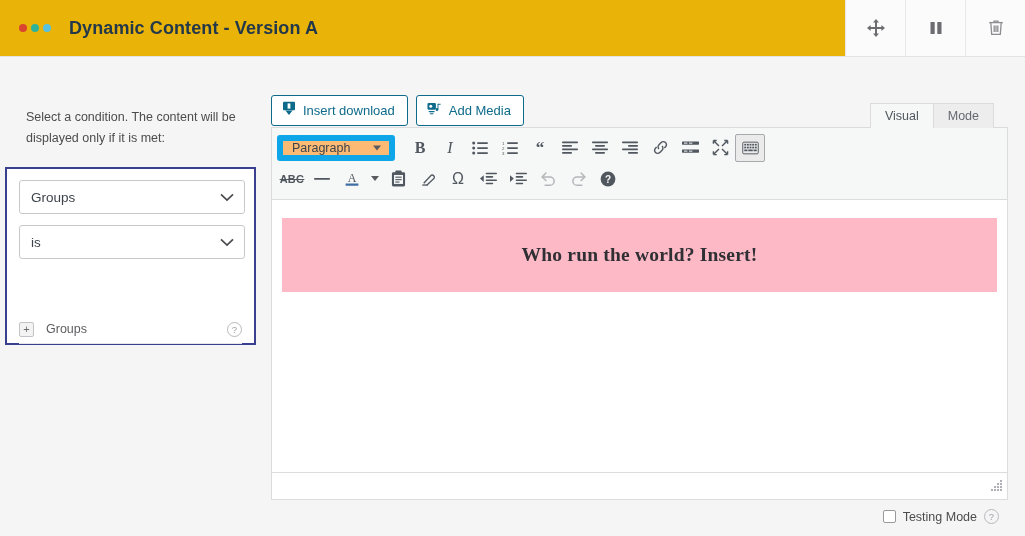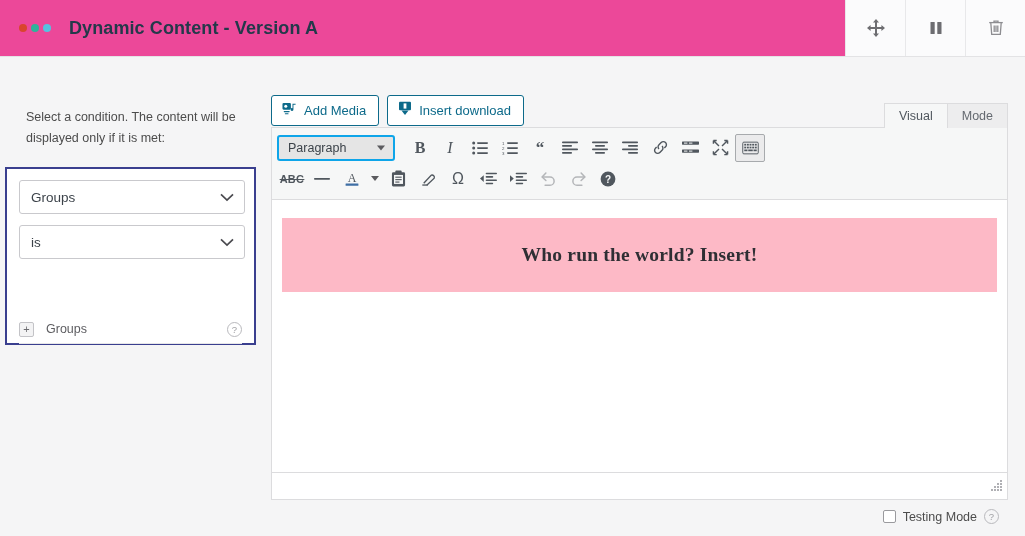--- a/index.html
+++ b/index.html
@@ -21,21 +21,21 @@
     width: 1025px;
     height: 536px;
     background: #f5f5f6;
   }
   
   .header {
     position: absolute;
     left: 0; top: 0;
     width: 1025px;
     height: 57px;
-    background: #ec4899;
+    background: #eab308;
     border-bottom: 1px solid #e3e3e5;
     box-sizing: border-box;
     display: flex;
     align-items: center;
   }
   .logo-dots {
     display: flex;
     align-items: center;
     gap: 4px;
     margin-left: 19px;
@@ -187,21 +187,21 @@
     font-size: 13px;
     display: flex;
     align-items: center;
     gap: 7px;
     padding: 0 12px 0 10px;
     box-sizing: border-box;
     cursor: pointer;
   }
   .tabs {
     position: absolute;
-    right: 0;
+    right: 14px;
     bottom: -1px;
     display: flex;
     align-items: flex-end;
   }
   .tab {
     height: 25px;
     padding: 0 14px;
     font-size: 12.5px;
     line-height: 25px;
     border: 1px solid #dcdcde;
@@ -233,22 +233,22 @@
     padding: 4px 5px 5px 5px;
   }
   .trow {
     display: flex;
     align-items: center;
     height: 31px;
   }
   .para-select {
     width: 118px;
     height: 26px;
-    background: #e5e5e5;
-    border: 2px solid #0ea5e9;
+    background: #fdba74;
+    border: 6px solid #0ea5e9;
     border-radius: 3px;
     font-size: 12.5px;
     color: #3c434a;
     display: flex;
     align-items: center;
     padding-left: 9px;
     box-sizing: border-box;
     position: relative;
     margin-right: 10px;
     cursor: pointer;
@@ -423,42 +423,42 @@
     <div class="add-row">
       <div class="plus-box">+</div>
       <div class="add-row-label">Groups</div>
       <div class="help-circle">?</div>
     </div>
   </div>
 
   <div class="editor-wrap">
 
     <div class="media-bar">
+      <div class="media-btn">
+        <span>
+          <svg width="14" height="15" viewBox="0 0 14 15" fill="#0d6a8a">
+            <rect x="1" y="0.8" width="12" height="8.4" rx="1"></rect>
+            <path d="M7 14 L3.4 9.6 h7.2 Z"></path>
+            <rect x="5.6" y="2.4" width="2.8" height="5.2" fill="#fff"></rect>
+          </svg>
+        </span>
+        <span>Insert download</span>
+      </div>
+
       <div class="media-btn">
         <span>
           <svg width="15" height="15" viewBox="0 0 16 16" fill="#0d6a8a">
             <rect x="0.5" y="2" width="9" height="7.2" rx="1.2"></rect>
             <circle cx="4" cy="5.6" r="1.6" fill="#fff"></circle>
             <path d="M11.3 3 h3.2 v1 h-2.3 v5.1 a1.5 1.5 0 1 1 -1 -1.4 V3 z"></path>
             <rect x="1.8" y="10.6" width="6.4" height="1.3" rx="0.6"></rect>
             <rect x="3" y="13" width="4" height="1.2" rx="0.6"></rect>
           </svg>
         </span>
         <span>Add Media</span>
-      </div>
-
-      <div class="media-btn">
-        <span>
-          <svg width="14" height="15" viewBox="0 0 14 15" fill="#0d6a8a">
-            <rect x="1" y="0.8" width="12" height="8.4" rx="1"></rect>
-            <path d="M7 14 L3.4 9.6 h7.2 Z"></path>
-            <rect x="5.6" y="2.4" width="2.8" height="5.2" fill="#fff"></rect>
-          </svg>
-        </span>
-        <span>Insert download</span>
       </div>
 
       <div class="tabs">
         <div class="tab active">Visual</div>
         <div class="tab inactive">Mode</div>
       </div>
     </div>
 
     <div class="ed-box">
 

